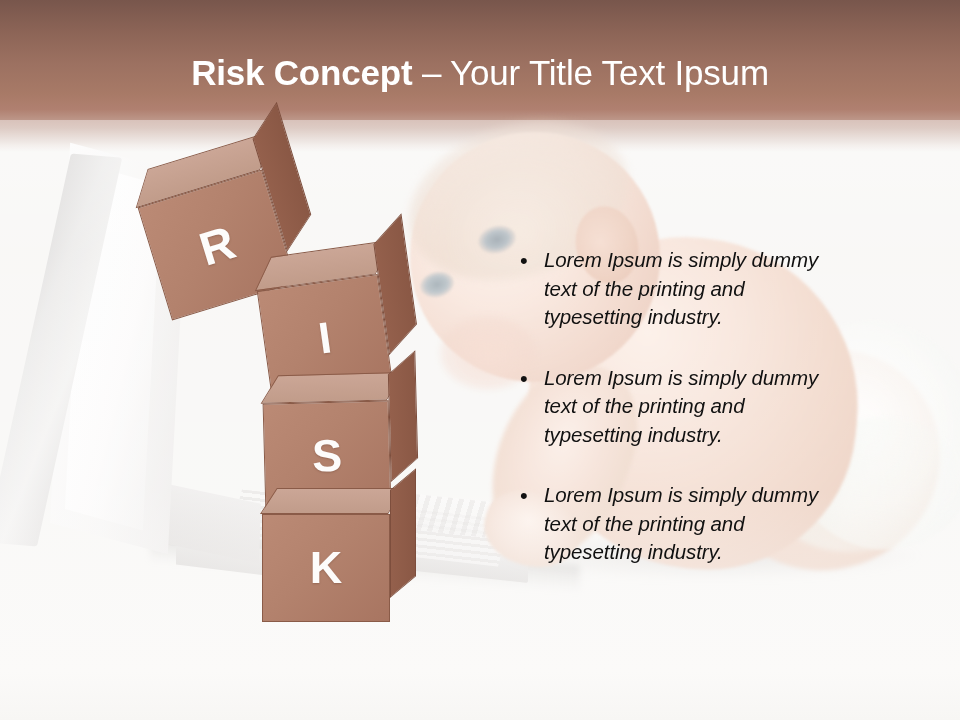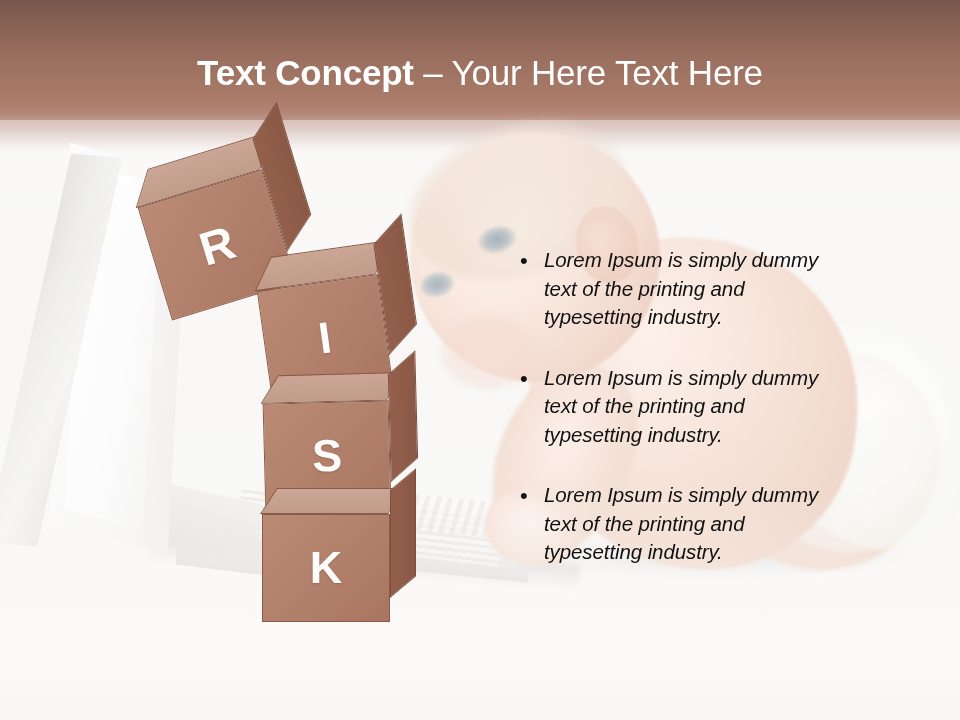--- a/index.html
+++ b/index.html
@@ -285,21 +285,21 @@
     letter-spacing:-0.1px;
   }
 </style>
 </head>
 <body>
 
 <div id="slide">
 
   <div id="header-band"></div>
   <div id="slide-title">
-    <span class="t-bold">Text Concept</span><span class="t-norm"> – Your Here Text Here</span>
+    <span class="t-bold">Risk Concept</span><span class="t-norm"> – Your Title Text Ipsum</span>
   </div>
 
   <div id="photo-layer">
 
     <div class="lap" id="lap-shadow"></div>
     <div class="lap" id="lap-base"></div>
     <div class="lap" id="lap-keys"></div>
     <div class="lap" id="lap-keys2"></div>
     <div class="lap" id="lap-front-lip"></div>
     <div class="lap" id="lap-hinge"></div>

